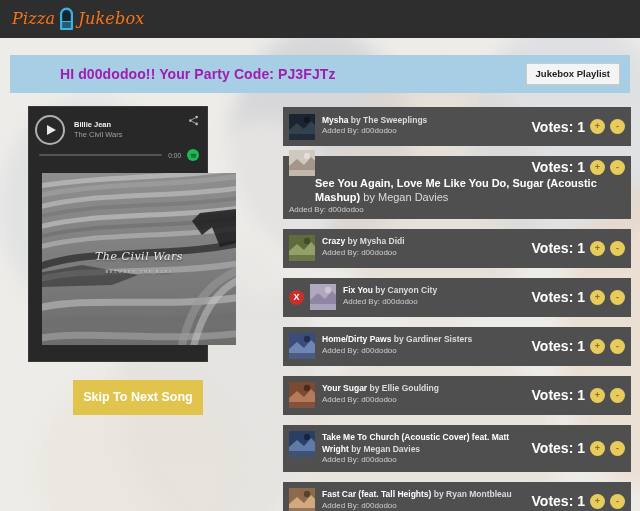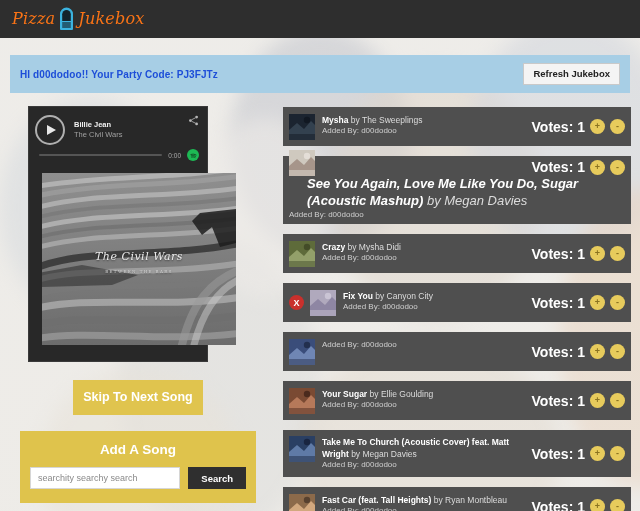--- a/index.html
+++ b/index.html
@@ -72,24 +72,25 @@
     position: absolute;
     z-index: 4;
     left: 10px; top: 55px;
     width: 620px; height: 38px;
     background: #a7cee5;
     display: flex;
     align-items: center;
     padding: 0 10px;
   }
   .banner-title {
-    color: #1d4ed8;
-    font-size: 10px;
+    color: #a21caf;
+    font-size: 14px;
     font-weight: bold;
     letter-spacing: .1px;
+    margin-left: 40px;
   }
   .banner-actions { margin-left: auto; display: flex; gap: 7px; }
   .btn-light {
     background: #f4f4f4;
     border: 1px solid #c9c9c9;
     color: #222;
     font-size: 9.5px;
     font-weight: bold;
     padding: 5px 9px;
     line-height: 1;
@@ -265,21 +266,21 @@
     overflow: hidden;
     background: #2a2f3a;
   }
   .song-text { min-width: 0; padding-top: 1px; }
   .song-title {
     color: #ffffff;
     font-size: 8.5px;
     font-weight: bold;
     line-height: 1.35;
   }
-  .song-title .by { font-weight: normal; color: #dcdcdc; }
+  .song-title .by { font-weight: bold; color: #dcdcdc; }
   .song-added {
     color: #cfcfcf;
     font-size: 8px;
     line-height: 1.35;
   }
   .song-right {
     display: flex;
     align-items: center;
     gap: 5px;
     flex: 0 0 auto;
@@ -324,21 +325,21 @@
   }
 
   
   .song.overflow { flex-direction: column; align-items: stretch; padding: 3px 6px 4px 6px; min-height: 46px; }
   .song.overflow .ov-top { display: flex; align-items: flex-start; }
   .song.overflow .ov-thumb {
     width: 26px; height: 26px; overflow: hidden; background: #c9c7c2;
     position: relative; margin-top: -9px; flex: 0 0 auto;
   }
   .song.overflow .ov-right { margin-left: auto; display: flex; align-items: center; gap: 5px; }
-  .song.overflow .ov-title { color:#fff; font-size: 13px; font-weight: bold; margin-left: 18px; line-height:1.3;font-style:italic; }
+  .song.overflow .ov-title { color:#fff; font-size: 11px; font-weight: bold; margin-left: 26px; line-height:1.3; }
   .song.overflow .ov-title .by { font-weight: normal; color: #dcdcdc; }
   .song.overflow .ov-added { color: #cfcfcf; font-size: 8px; line-height: 1.3; }
 </style>
 </head>
 <body>
 
 <div class="page">
 
   <div class="bg-photo">
     <div class="blob b1"></div>
@@ -363,21 +364,21 @@
         <rect x="4.2" y="17.4" width="8.6" height="1.2" fill="#14232c"></rect>
         <rect x="4.2" y="19.4" width="8.6" height="1.2" fill="#14232c"></rect>
       </svg>
       <span class="logo-word">Jukebox</span>
     </a>
   </div>
 
   <div class="banner">
     <div class="banner-title">HI d00dodoo!! Your Party Code: PJ3FJTz</div>
     <div class="banner-actions">
-      <button class="btn-light">Refresh Jukebox</button>
+      <button class="btn-light">Jukebox Playlist</button>
     </div>
   </div>
 
   <div class="left-col">
 
     <div class="spotify">
       <div class="sp-head">
         <div class="sp-play">
           <i></i>
         </div>
@@ -432,27 +433,20 @@
             <path d="M-4 100 L40 92 L96 102 L70 112 L-4 114 Z" fill="#2a2a2a" opacity=".55"></path>
           </svg>
           <div class="art-title">The Civil Wars</div>
           <div class="art-sub">BETWEEN THE BARS</div>
         </div>
       </div>
     </div>
 
     <div class="skip-btn">Skip To Next Song</div>
 
-    <div class="add-panel">
-      <div class="add-title">Add A Song</div>
-      <div class="add-row">
-        <input class="search-input" type="text" placeholder="searchity searchy search" style="">
-        <button class="search-btn">Search</button>
-      </div>
-    </div>
   </div>
 
   <div class="playlist">
       <div class="song">
         <div class="song-left">
           <div class="thumb"><svg width="26" height="26" viewBox="0 0 26 26" preserveAspectRatio="none">
               <rect width="26" height="26" fill="#1b2430"></rect>
               <path d="M0 16 L8 9 L15 15 L22 7 L26 11 L26 26 L0 26 Z" fill="#33414f"></path>
               <circle cx="18" cy="6" r="3.2" fill="#0f1620" opacity=".85"></circle>
               <rect x="0" y="20" width="26" height="6" fill="#0f1620" opacity=".45"></rect>
@@ -526,20 +520,21 @@
       </div>
       <div class="song">
         <div class="song-left">
           <div class="thumb"><svg width="26" height="26" viewBox="0 0 26 26" preserveAspectRatio="none">
               <rect width="26" height="26" fill="#3a4d7a"></rect>
               <path d="M0 16 L8 9 L15 15 L22 7 L26 11 L26 26 L0 26 Z" fill="#6f86b4"></path>
               <circle cx="18" cy="6" r="3.2" fill="#1f2a47" opacity=".85"></circle>
               <rect x="0" y="20" width="26" height="6" fill="#1f2a47" opacity=".45"></rect>
             </svg></div>
           <div class="song-text">
+            <div class="song-title"><span>Home/Dirty Paws</span><span class="by"> by Gardiner Sisters</span></div>
             <div class="song-added">Added By: d00dodoo</div>
           </div>
         </div>
         <div class="song-right">
           <span class="votes">Votes: 1</span>
           <button class="vote-btn">+</button>
           <button class="vote-btn">-</button>
         </div>
       </div>
       <div class="song">

